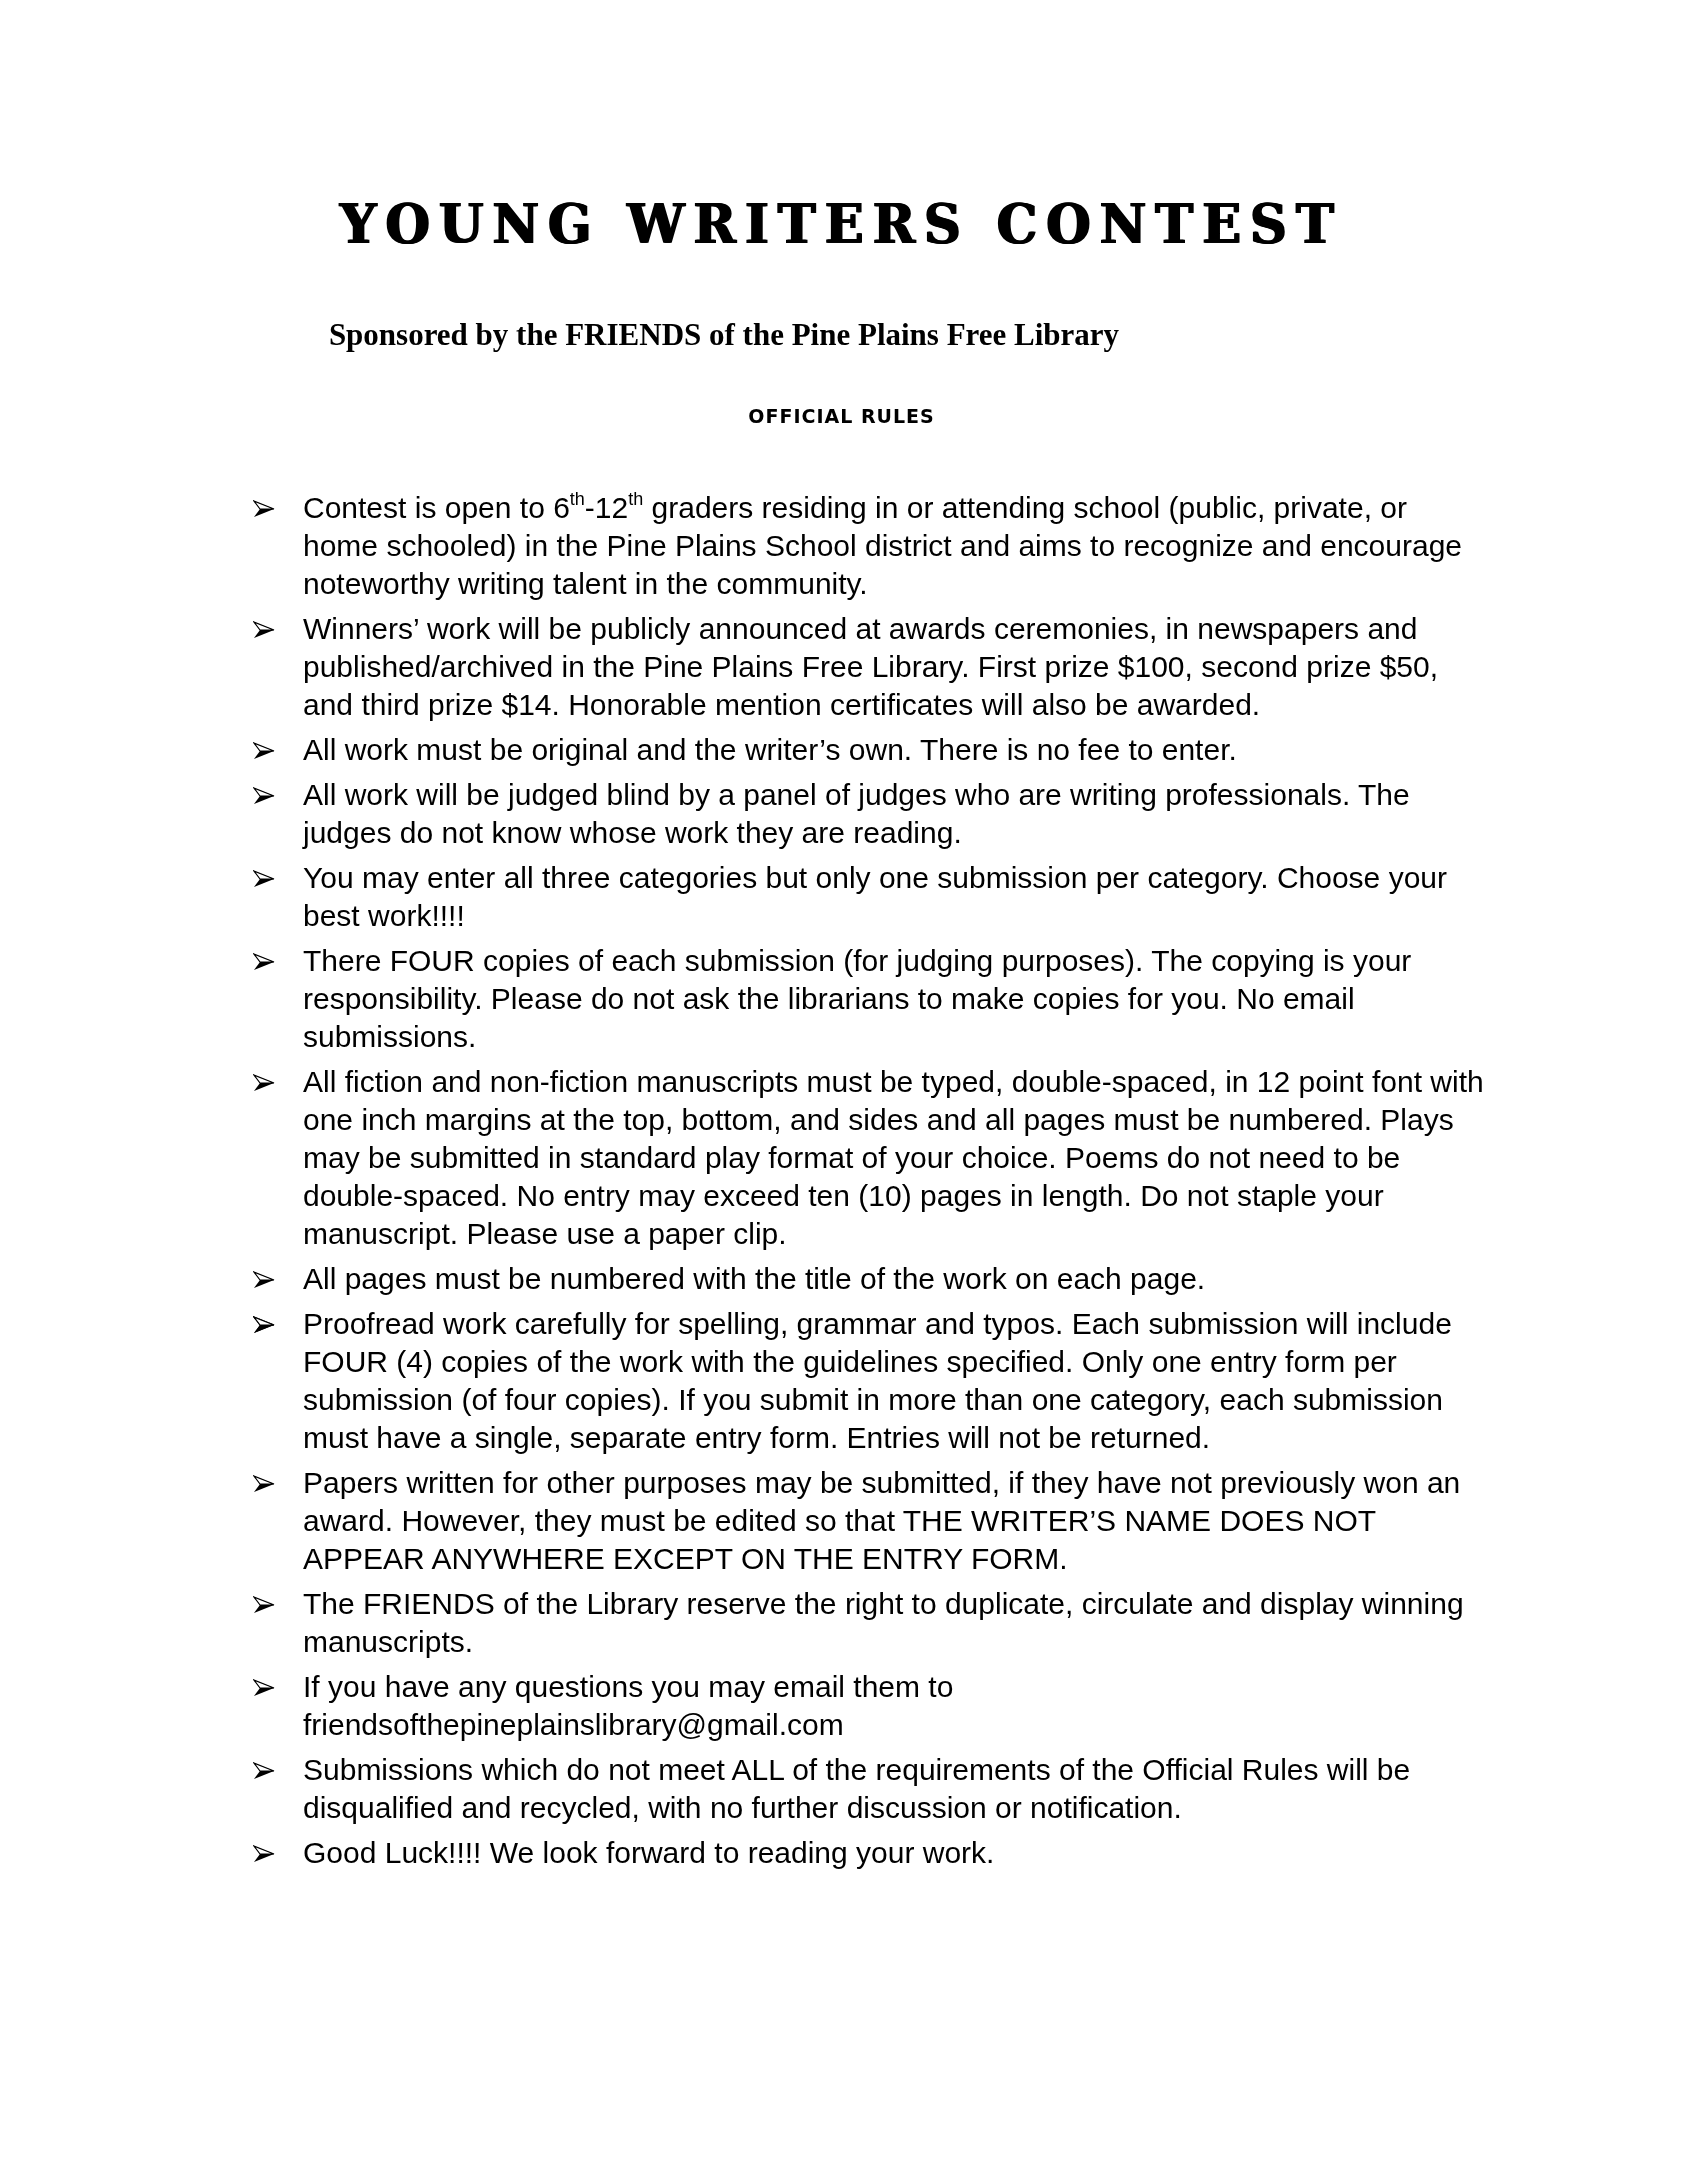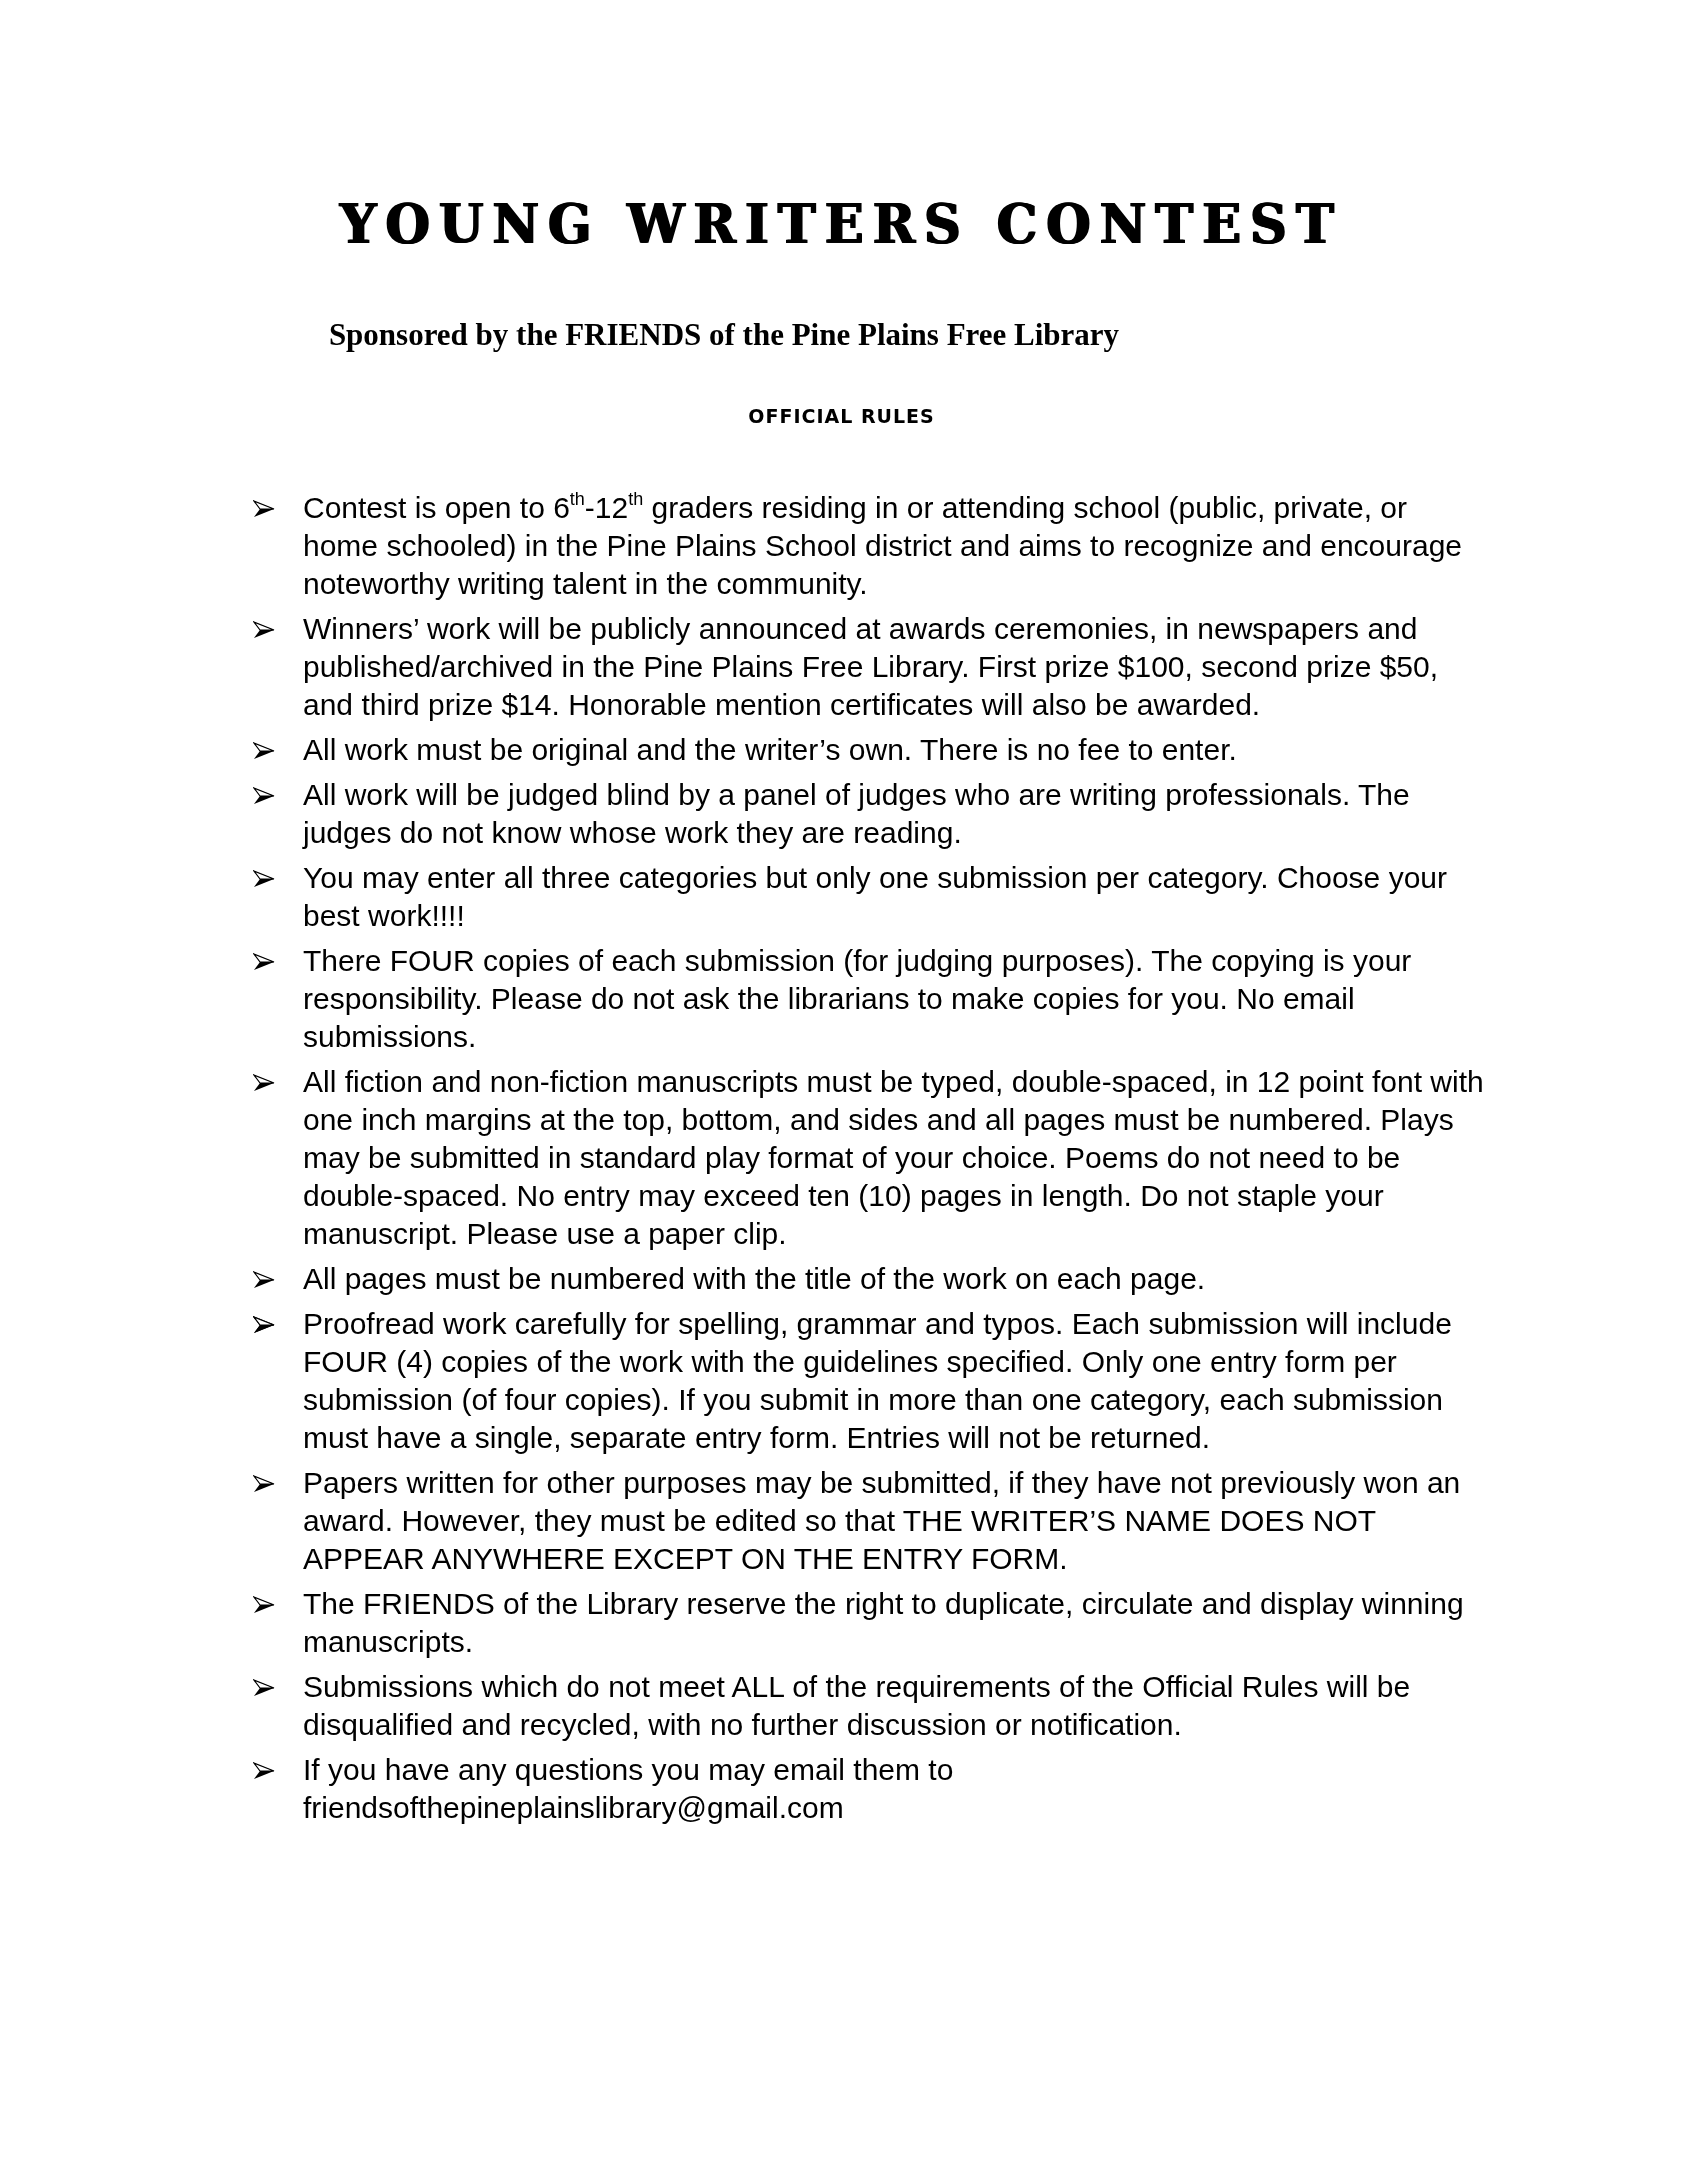--- a/index.html
+++ b/index.html
@@ -106,30 +106,36 @@
           <path d="M1 1 L21 9 L1 17 L7 9 Z" fill="#000"></path>
           <path d="M1 1 L21 9 L7 9 Z" fill="#fff" stroke="#000" stroke-width="1.2"></path>
         </svg>
       </span><span>Papers written for other purposes may be submitted, if they have not previously won an award. However, they must be edited so that THE WRITER’S NAME DOES NOT APPEAR ANYWHERE EXCEPT ON THE ENTRY FORM.</span></li>
   <li class="rule"><span class="bullet">
         <svg width="22" height="18" viewBox="0 0 22 18">
           <path d="M1 1 L21 9 L1 17 L7 9 Z" fill="#000"></path>
           <path d="M1 1 L21 9 L7 9 Z" fill="#fff" stroke="#000" stroke-width="1.2"></path>
         </svg>
       </span><span>The FRIENDS of the Library reserve the right to duplicate, circulate and display winning manuscripts.</span></li>
-  <li class="rule"><span class="bullet">
-        <svg width="22" height="18" viewBox="0 0 22 18">
-          <path d="M1 1 L21 9 L1 17 L7 9 Z" fill="#000"></path>
-          <path d="M1 1 L21 9 L7 9 Z" fill="#fff" stroke="#000" stroke-width="1.2"></path>
-        </svg>
-      </span><span>Submissions which do not meet ALL of the requirements of the Official Rules will be disqualified and recycled, with no further discussion or notification.</span></li>
   <li class="rule">
     <span class="bullet">
         <svg width="22" height="18" viewBox="0 0 22 18">
           <path d="M1 1 L21 9 L1 17 L7 9 Z" fill="#000"></path>
           <path d="M1 1 L21 9 L7 9 Z" fill="#fff" stroke="#000" stroke-width="1.2"></path>
         </svg>
       </span>
     <span>If you have any questions you may email them to</span><br>
     <span>friendsofthepineplainslibrary@gmail.com</span>
   </li>
+  <li class="rule"><span class="bullet">
+        <svg width="22" height="18" viewBox="0 0 22 18">
+          <path d="M1 1 L21 9 L1 17 L7 9 Z" fill="#000"></path>
+          <path d="M1 1 L21 9 L7 9 Z" fill="#fff" stroke="#000" stroke-width="1.2"></path>
+        </svg>
+      </span><span>Submissions which do not meet ALL of the requirements of the Official Rules will be disqualified and recycled, with no further discussion or notification.</span></li>
+  <li class="rule"><span class="bullet">
+        <svg width="22" height="18" viewBox="0 0 22 18">
+          <path d="M1 1 L21 9 L1 17 L7 9 Z" fill="#000"></path>
+          <path d="M1 1 L21 9 L7 9 Z" fill="#fff" stroke="#000" stroke-width="1.2"></path>
+        </svg>
+      </span><span>Good Luck!!!! We look forward to reading your work.</span></li>
 </ul>
 
 
 </body></html>

